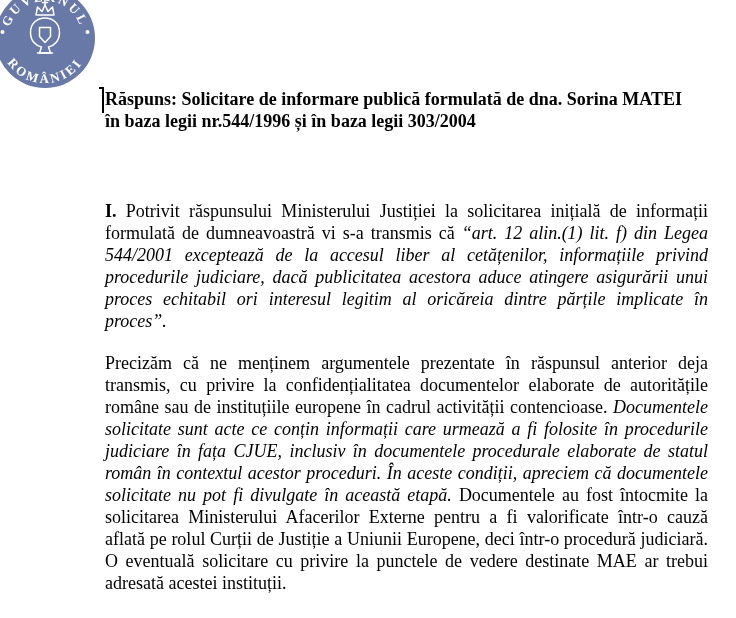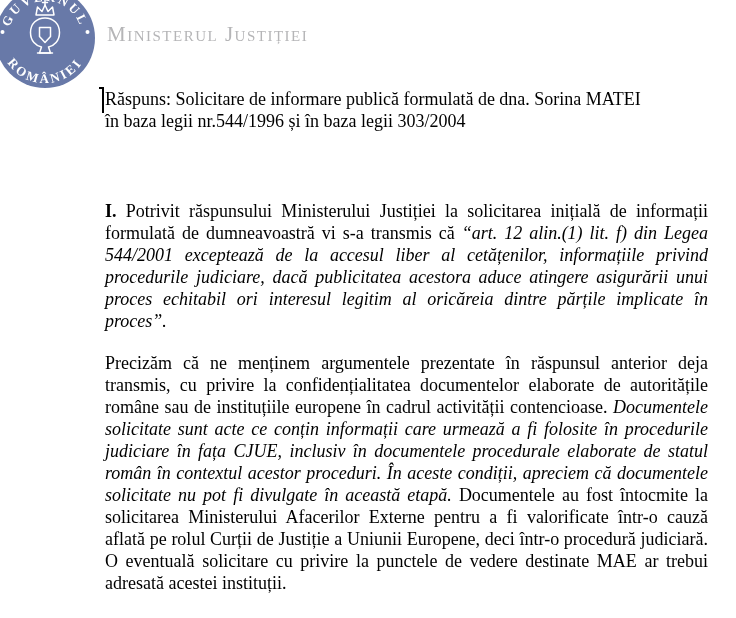--- a/index.html
+++ b/index.html
@@ -56,21 +56,21 @@
   }
   .content {
     position: absolute;
     left: 105px;
     top: 88px;
     width: 603px;
   }
   .title {
     font-size: 18px;
     line-height: 22px;
-    font-weight: normal;
+    font-weight: bold;
     margin: 0 0 68px 0;
   }
   .title .line {
     display: block;
   }
   .para {
     font-size: 18px;
     line-height: 22px;
     text-align: justify;
     margin: 17px 0 20px 0;
@@ -106,21 +106,20 @@
       <g stroke="#ffffff" fill="none" stroke-width="1.5" stroke-linejoin="round" stroke-linecap="round">
         <path d="M50 12 v6 M47.5 14.5 h5"></path>
         <path d="M41 27 l1.5 -8 l4.5 4.5 l3 -6.5 l3 6.5 l4.5 -4.5 l1.5 8 z"></path>
         <path d="M50 30 C41.5 30 35.5 36 35.5 44.5 C35.5 53 41 58 46.5 59 L44.5 65 L55.5 65 L53.5 59 C59 58 64.5 53 64.5 44.5 C64.5 36 58.5 30 50 30 Z"></path>
         <path d="M44.5 39.5 h11 v9 l-5.5 6 l-5.5 -6 z"></path>
         <path d="M42.5 65 h15"></path>
       </g>
     </svg>
   </div>
 
-  <div class="ministry">Ministerul Justiției</div>
 
   <div class="caret"></div>
 
   <div class="content">
     <h1 class="title">
       <span class="line">Răspuns: Solicitare de informare publică formulată de dna. Sorina MATEI</span>
       <span class="line">în baza legii nr.544/1996 și în baza legii 303/2004</span>
     </h1>
 
     <p class="para"><span class="seg-bold">I.</span><span> Potrivit răspunsului Ministerului Justiției la solicitarea inițială de informații formulată de dumneavoastră vi s-a transmis că </span><span class="seg-italic">“art. 12 alin.(1) lit. f) din Legea 544/2001 exceptează de la accesul liber al cetățenilor, informațiile privind procedurile judiciare, dacă publicitatea acestora aduce atingere asigurării unui proces echitabil ori interesul legitim al oricăreia dintre părțile implicate în proces”.</span></p>

